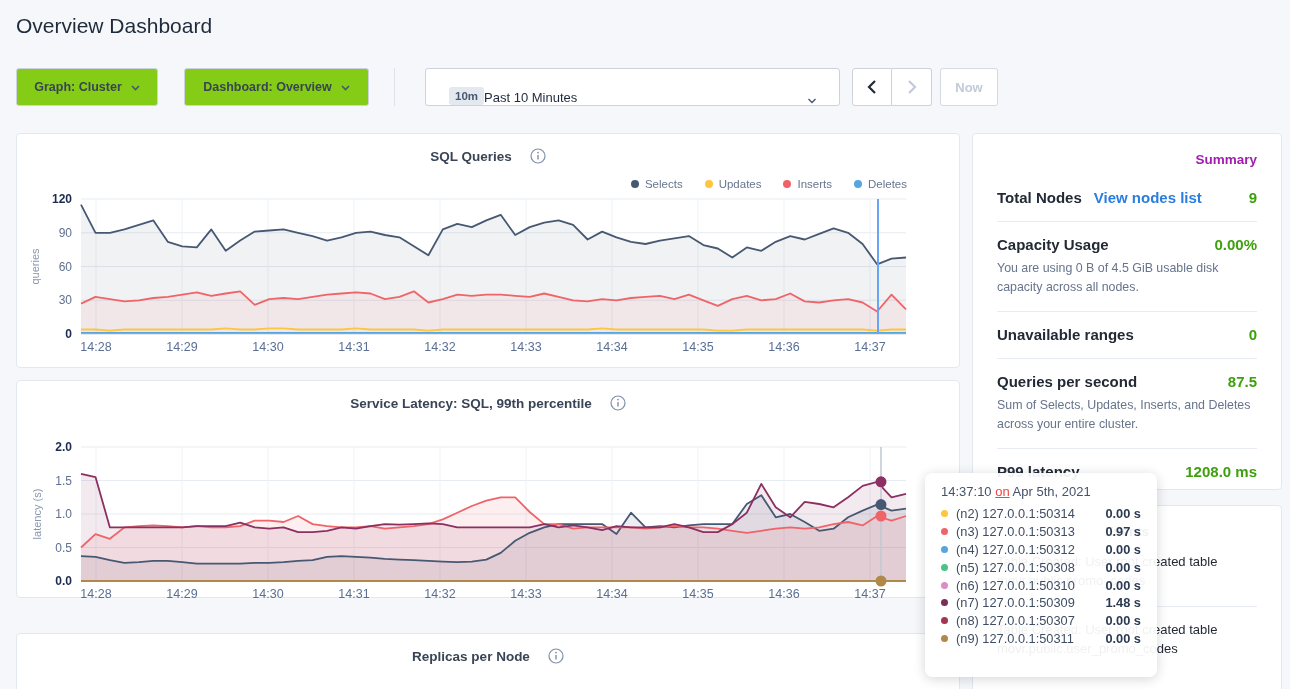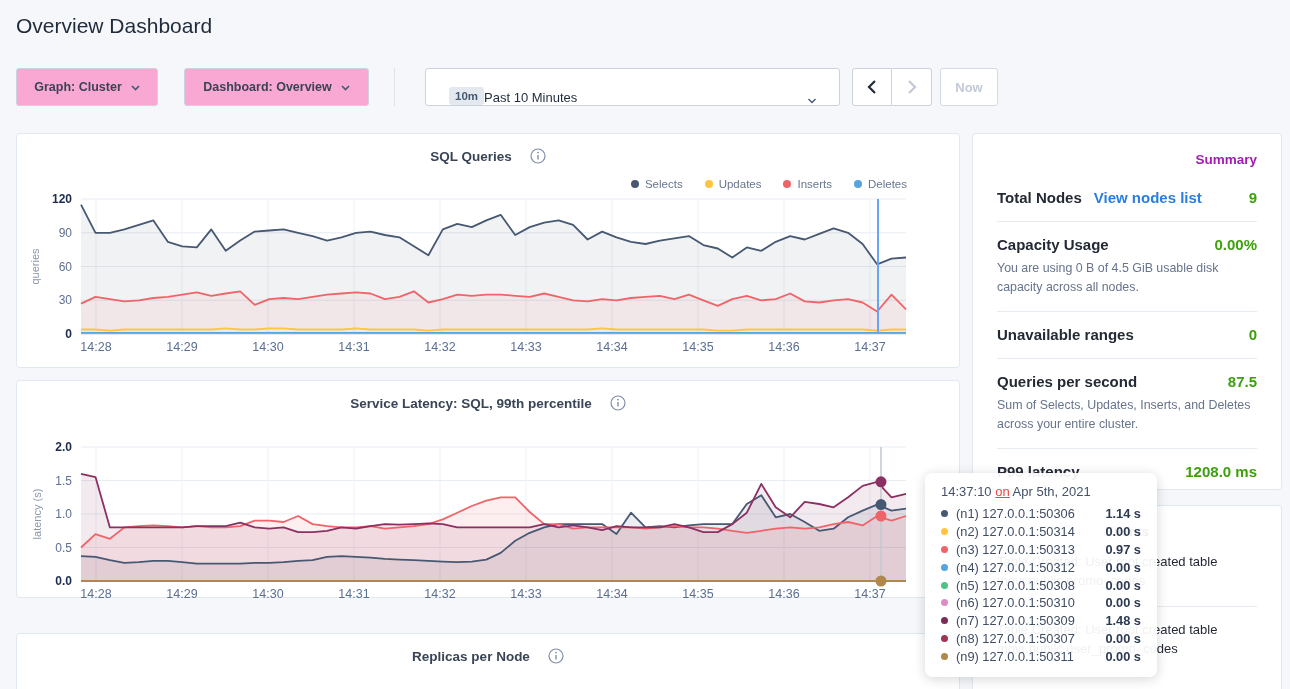--- a/index.html
+++ b/index.html
@@ -5,21 +5,21 @@
   * { box-sizing: border-box; margin: 0; padding: 0; }
   html,body { width:1290px; height:689px; overflow:hidden; }
   body {
     font-family: "Liberation Sans", sans-serif;
     background:#f5f7fa; color:#242a35; position:relative;
   }
   .page-title { position:absolute; left:16px; top:14px; font-size:21px; font-weight:500; color:#1f2b3a; }
 
   
   .tbtn {
-    position:absolute; top:68px; height:38px; background:#f9a8d4;
+    position:absolute; top:68px; height:38px; background:#84cc16;
     border:1px solid #ccd3dd; border-radius:3px; display:flex; align-items:center;
     justify-content:center; gap:9px; font-size:12.5px; font-weight:700; color:#394455; cursor:pointer;
   }
   .chev { width:9px; height:9px; display:inline-block; }
   .chev svg { display:block; }
   .tdivider { position:absolute; left:394px; top:68px; width:1px; height:38px; background:#dde2ea; }
   .timesel { position:absolute; left:425px; top:68px; width:415px; height:38px; background:#fff;
     border:1px solid #ccd3dd; border-radius:3px; display:flex; align-items:flex-end; padding:0 23px; gap:0; cursor:pointer; }
   .time-badge { background:#e4e8ef; border-radius:3px; padding:3px 6px; font-size:11.5px; font-weight:700; color:#475872; }
   .time-label { font-size:13px; font-weight:400; color:#1f2b3a; flex:1; }
@@ -321,25 +321,20 @@
 </div>
 
 <div class="tooltip">
   <div class="tt-title">
     <span>14:37:10</span>
     <span class="tt-on">on</span>
     <span>Apr 5th, 2021</span>
   </div>
   <div id="tt-rows">
       <div class="tt-row">
-        <span class="tt-dot" style="background: rgb(71, 88, 114);"></span>
-        <span>(n1) 127.0.0.1:50306</span>
-        <span class="tt-val">1.14 s</span>
-      </div>
-      <div class="tt-row">
         <span class="tt-dot" style="background: rgb(255, 197, 63);"></span>
         <span>(n2) 127.0.0.1:50314</span>
         <span class="tt-val">0.00 s</span>
       </div>
       <div class="tt-row">
         <span class="tt-dot" style="background: rgb(239, 100, 105);"></span>
         <span>(n3) 127.0.0.1:50313</span>
         <span class="tt-val">0.97 s</span>
       </div>
       <div class="tt-row">

